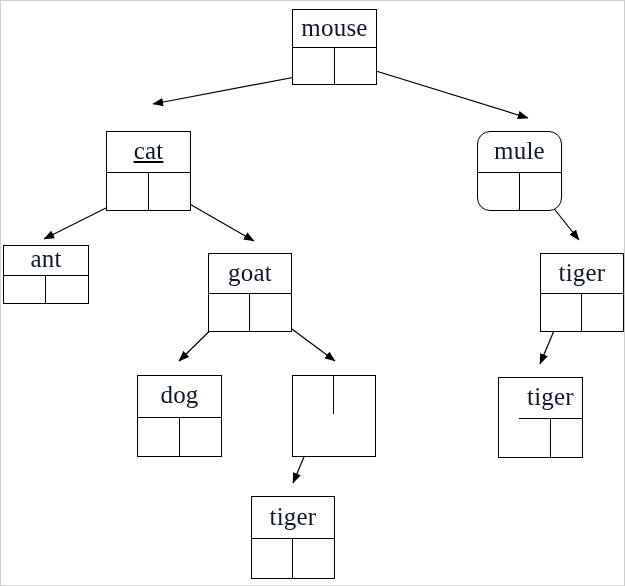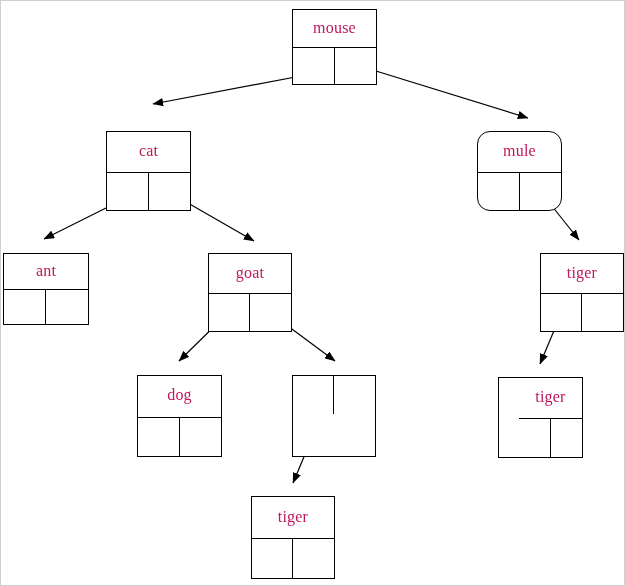--- a/index.html
+++ b/index.html
@@ -35,22 +35,22 @@
     background: #ffffff;
   }
   .node-label {
     box-sizing: border-box;
     width: 100%;
     height: 52%;
     display: flex;
     align-items: center;
     justify-content: center;
     font-family: "Liberation Serif", serif;
-    font-size: 16px;
-    color: #be185d;
+    font-size: 25px;
+    color: #0f172a;
     letter-spacing: 0.2px;
     border-bottom: 1.3px solid #000000;
     padding-bottom: 2px;
   }
   .node-ptrs {
     display: flex;
     width: 100%;
     height: 48%;
   }
   .ptr-cell {
@@ -87,35 +87,35 @@
   </svg>
 
   <div id="node-layer">
       <div class="node" style="left: 291px; top: 8px; width: 85px; height: 76px;">
         <div class="node-label">mouse</div>
         <div class="node-ptrs">
           <div class="ptr-cell left"></div>
           <div class="ptr-cell right"></div>
         </div>
       </div>
-      <div class="node" style="left: 105px; top: 130px; width: 85px; height: 80px;">
+      <div class="node" style="left: 105px; top: 130px; width: 85px; height: 80px; text-decoration: underline;">
         <div class="node-label">cat</div>
         <div class="node-ptrs">
           <div class="ptr-cell left"></div>
           <div class="ptr-cell right"></div>
         </div>
       </div>
       <div class="node" style="left: 476px; top: 130px; width: 85px; height: 80px; border-radius: 13px;">
         <div class="node-label">mule</div>
         <div class="node-ptrs">
           <div class="ptr-cell left"></div>
           <div class="ptr-cell right"></div>
         </div>
       </div>
-      <div class="node" style="left: 2px; top: 252px; width: 86px; height: 72px;">
+      <div class="node" style="left: 2px; top: 244px; width: 86px; height: 59px;">
         <div class="node-label">ant</div>
         <div class="node-ptrs">
           <div class="ptr-cell left"></div>
           <div class="ptr-cell right"></div>
         </div>
       </div>
       <div class="node" style="left: 207px; top: 252px; width: 84px; height: 79px;">
         <div class="node-label">goat</div>
         <div class="node-ptrs">
           <div class="ptr-cell left"></div>

